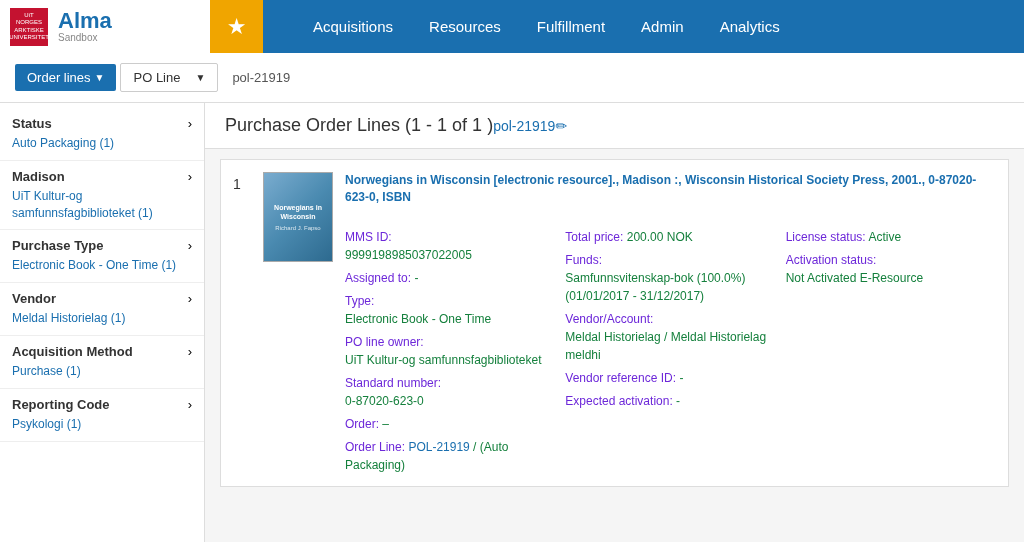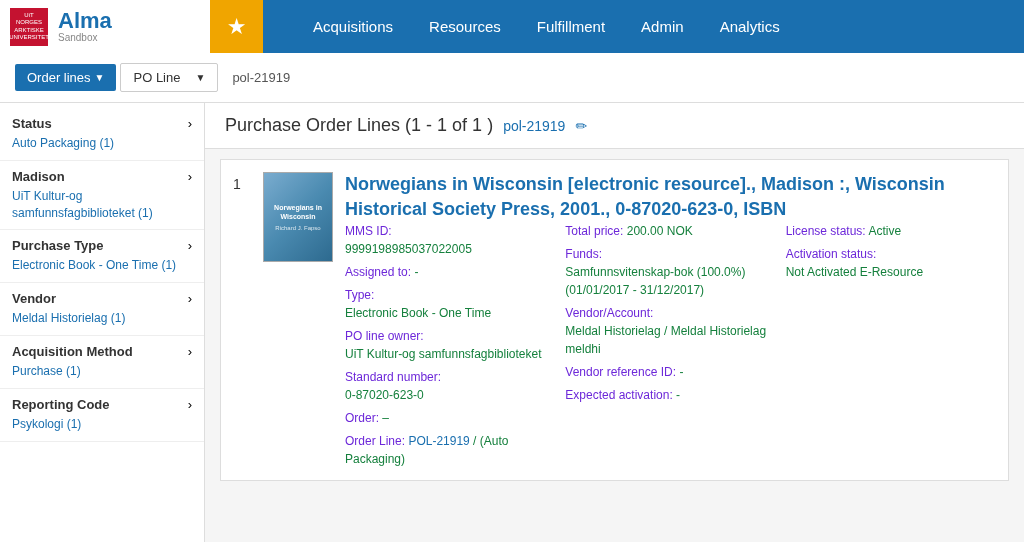--- a/index.html
+++ b/index.html
@@ -167,21 +167,20 @@
       flex: 1;
       background: #f5f5f5;
       overflow-y: auto;
     }
     .content-header {
       background: white;
       padding: 12px 20px;
       border-bottom: 1px solid #ddd;
       display: flex;
       align-items: center;
-      gap: 10px;
     }
     .content-header-title {
       font-size: 18px;
       color: #333;
       font-weight: normal;
     }
     .pol-link {
       color: #1a6faf;
       font-size: 14px;
       text-decoration: none;
@@ -244,24 +243,24 @@
       color: rgba(255,255,255,0.8);
       font-size: 6px;
       text-align: center;
       margin-top: 4px;
     }
     .result-details {
       flex: 1;
     }
     .result-title {
       color: #1a6faf;
-      font-size: 18px;
+      font-size: 12px;
       font-weight: bold;
       cursor: pointer;
-      margin-bottom: 0;
+      margin-bottom: 22px;
       line-height: 1.4;
     }
     .details-grid {
       display: grid;
       grid-template-columns: 1fr 1fr 1fr;
       gap: 4px 10px;
     }
     .detail-col {
       display: flex;
       flex-direction: column;

